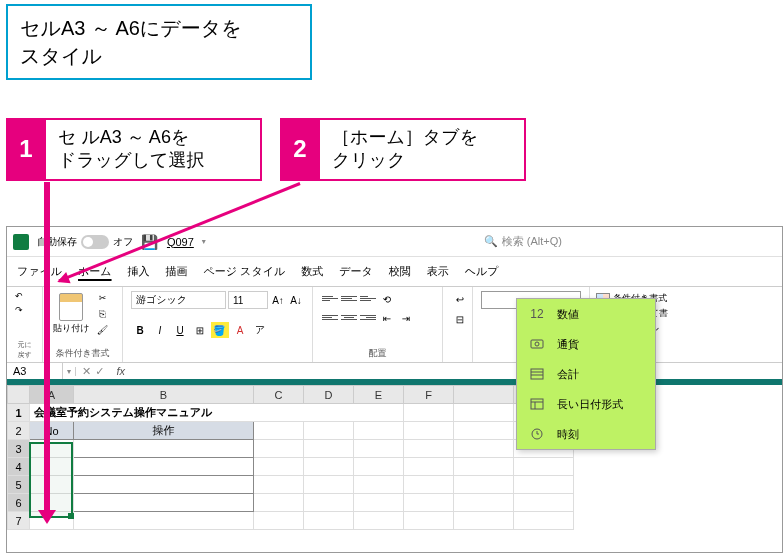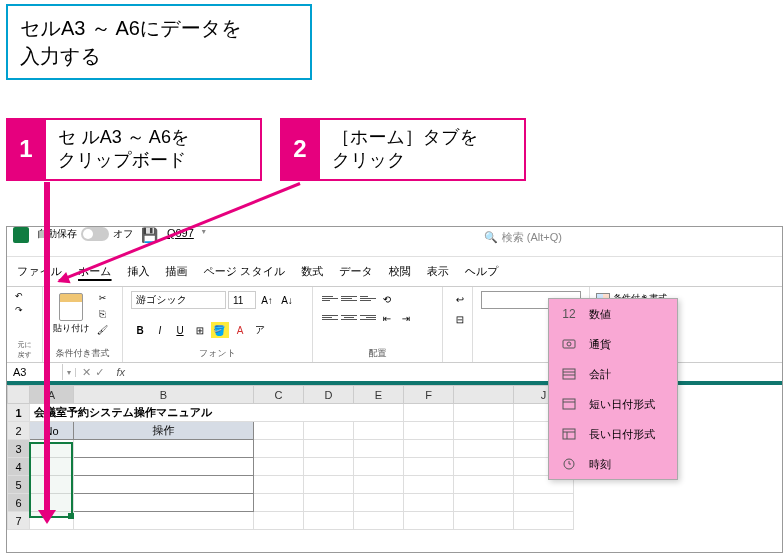--- a/index.html
+++ b/index.html
@@ -14,21 +14,21 @@
     
     .arrow-line { position: absolute; background: #e6007e; height: 3px; transform-origin: left center; z-index: 5; }
     .arrow-line::after { content: ''; position: absolute; right: -2px; top: -5px; border-left: 12px solid #e6007e; border-top: 6px solid transparent; border-bottom: 6px solid transparent; }
     .vertical-arrow { position: absolute; width: 6px; background: #e6007e; z-index: 10; }
     .vertical-arrow::after { content: ''; position: absolute; bottom: -12px; left: -6px; border-top: 14px solid #e6007e; border-left: 9px solid transparent; border-right: 9px solid transparent; }
     
     
     .excel-window { position: absolute; top: 226px; left: 6px; right: 0; bottom: 0; border: 1px solid #999; background: #fff; font-size: 11px; overflow: hidden; }
     
     
-    .titlebar { display: flex; align-items: flex-start; height: 30px; padding: 0 6px; gap: 8px; border-bottom: 1px solid #e0e0e0; }
+    .titlebar { display: flex; align-items: center; height: 30px; padding: 0 6px; gap: 8px; border-bottom: 1px solid #e0e0e0; }
     .titlebar .excel-icon { width: 16px; height: 16px; background: #107c41; border-radius: 2px; }
     .autosave { display: flex; align-items: center; gap: 4px; font-size: 10px; }
     .toggle { width: 28px; height: 14px; background: #ccc; border-radius: 7px; position: relative; }
     .toggle::after { content: ''; position: absolute; width: 10px; height: 10px; background: #fff; border-radius: 50%; top: 2px; left: 2px; }
     .save-icon { color: #7719aa; font-size: 14px; }
     .search-box { margin-left: auto; margin-right: 120px; display: flex; align-items: center; gap: 4px; color: #888; font-size: 11px; padding: 3px 8px; border-radius: 3px; min-width: 180px; }
     
     
     .tabs { display: flex; gap: 12px; padding: 4px 8px; font-size: 11px; border-bottom: 1px solid #ccc; }
     .tab { padding: 3px 2px; cursor: pointer; }
@@ -36,44 +36,44 @@
     
     
     .ribbon { display: flex; border-bottom: 1px solid #ccc; height: 76px; }
     .ribbon-group { border-right: 1px solid #ddd; padding: 4px 8px 2px; display: flex; flex-direction: column; position: relative; font-size: 9px; }
     .ribbon-group-label { text-align: center; color: #555; margin-top: auto; font-size: 9px; }
     .ribbon-group-content { display: flex; gap: 4px; align-items: flex-start; flex: 1; }
     .ribbon-btn { display: flex; flex-direction: column; align-items: center; gap: 1px; padding: 2px; cursor: pointer; font-size: 9px; }
     .icon-sm { width: 14px; height: 14px; display: inline-flex; align-items: center; justify-content: center; }
     .paste-icon { width: 24px; height: 28px; background: linear-gradient(#f0c674 30%, #fff 30%); border: 1px solid #999; border-radius: 2px; }
     .font-select { border: 1px solid #ccc; font-size: 10px; padding: 1px 4px; height: 18px; width: 95px; }
-    .size-select { border: 1px solid #ccc; font-size: 10px; padding: 1px 4px; height: 18px; width: 28px; }
+    .size-select { border: 1px solid #ccc; font-size: 10px; padding: 1px 4px; height: 18px; width: 40px; }
     .font-row { display: flex; gap: 2px; align-items: center; }
     .fmt-btn { width: 18px; height: 16px; border: 1px solid transparent; display: inline-flex; align-items: center; justify-content: center; font-size: 10px; cursor: pointer; }
     .align-row { display: flex; gap: 1px; }
     .align-btn { width: 18px; height: 14px; display: flex; flex-direction: column; gap: 1px; justify-content: center; padding: 1px; cursor: pointer; }
     .align-btn span { height: 1px; background: #555; }
     
     
     .num-format-group { min-width: 110px; }
     .num-dropdown { border: 1px solid #999; width: 100px; height: 18px; background: #fff; display: flex; align-items: center; padding: 0 4px; position: relative; }
     .num-dropdown::after { content: '▾'; position: absolute; right: 4px; font-size: 8px; }
     
     
-    .num-popup { position: absolute; top: 298px; left: 516px; width: 130px; background: #f9a8d4; border: 1px solid #aaa; box-shadow: 2px 2px 6px rgba(0,0,0,0.2); z-index: 20; font-size: 11px; margin-left: 32px; }
+    .num-popup { position: absolute; top: 298px; left: 516px; width: 140px; background: #bef264; border: 1px solid #aaa; box-shadow: 2px 2px 6px rgba(0,0,0,0.2); z-index: 20; font-size: 11px; }
     .num-popup-item { display: flex; align-items: center; gap: 10px; padding: 6px 10px; cursor: pointer; }
     .num-popup-icon { width: 20px; height: 18px; display: flex; align-items: center; justify-content: center; color: #555; font-size: 12px; }
     
     
     .styles-group { font-size: 9px; padding: 4px 6px; }
     .styles-row { display: flex; align-items: center; gap: 3px; padding: 1px 0; white-space: nowrap; }
     .style-icon { width: 14px; height: 12px; border: 1px solid #888; background: linear-gradient(to right, #d0e8ff 50%, #ffe0d0 50%); }
     
     
-    .formula-row { display: flex; align-items: center; height: 22px; border-bottom: 4px solid #0f766e; font-size: 11px; }
+    .formula-row { display: flex; align-items: center; height: 22px; border-bottom: 6px solid #0f766e; font-size: 11px; }
     .name-box { width: 56px; padding: 2px 6px; border-right: 1px solid #ccc; }
     .name-box-arrow { padding: 0 4px; color: #888; border-right: 1px solid #ccc; font-size: 8px; }
     .fx-btns { display: flex; gap: 4px; padding: 0 6px; color: #888; }
     .fx-label { font-style: italic; color: #555; padding: 0 6px; }
     
     
     .sheet-grid { position: relative; }
     .grid-table { border-collapse: collapse; font-size: 11px; }
     .grid-table th { background: #e8e8e8; border: 1px solid #ccc; font-weight: normal; color: #333; height: 18px; }
     .grid-table td { border: 1px solid #ddd; height: 18px; padding: 0 4px; }
@@ -93,26 +93,26 @@
     .corner-cell { width: 22px; background: #e8e8e8; border: 1px solid #ccc; }
     .selected-col { background: #d0d0d0 !important; }
     .selected-row { background: #d0d0d0 !important; }
     
     svg.mini-icon { width: 16px; height: 14px; }
   </style>
 </head>
 <body>
 
 <div class="annotation-box" style="top:4px; left:6px; width:306px; white-space:pre-line;">セルA3 ～ A6にデータを
-入力する</div>
+スタイル</div>
 
 <div class="step-box" style="top:118px; left:6px;">
   <div class="step-num">1</div>
   <div class="step-text" style="width:216px; white-space:pre-line;">セ ルA3 ～ A6を
-クリップボード</div>
+ドラッグして選択</div>
 </div>
 
 <div class="step-box" style="top:118px; left:280px;">
   <div class="step-num">2</div>
   <div class="step-text" style="width:206px; white-space:pre-line;">［ホーム］タブを
 クリック</div>
 </div>
 
 <div class="arrow-line" style="top:182px; left:300px; width:260px; transform:rotate(158deg);"></div>
 
@@ -184,21 +184,20 @@
         <div class="font-row">
           <span class="fmt-btn" style="font-weight:bold;">B</span>
           <span class="fmt-btn" style="font-style:italic;">I</span>
           <span class="fmt-btn" style="text-decoration:underline;">U</span>
           <span class="fmt-btn">⊞</span>
           <span class="fmt-btn" style="background:#ffeb3b;">🪣</span>
           <span class="fmt-btn" style="color:#d32f2f;">A</span>
           <span class="fmt-btn">ア</span>
         </div>
       </div>
-      <div class="ribbon-group-label">フォント</div>
     </div>
 
     <div class="ribbon-group" style="width:130px;">
       <div style="display:flex;flex-direction:column;gap:3px;">
         <div class="align-row">
           <div class="align-btn">
               <span style="width:70%"></span>
               <span style="width:100%"></span>
               <span style="width:50%"></span>
             </div>
@@ -394,29 +393,20 @@
           <line x1="2" y1="8" x2="14" y2="8" stroke="#555"></line>
         </svg>
     </div>
     <span>会計</span>
   </div>
   <div class="num-popup-item">
     <div class="num-popup-icon">
       <svg class="mini-icon" viewBox="0 0 16 14">
           <rect x="2" y="2" width="12" height="10" fill="none" stroke="#555"></rect>
           <line x1="2" y1="5" x2="14" y2="5" stroke="#555"></line>
-        </svg>
-    </div>
-    <span>短い日付形式</span>
-  </div>
-  <div class="num-popup-item">
-    <div class="num-popup-icon">
-      <svg class="mini-icon" viewBox="0 0 16 14">
-          <rect x="2" y="2" width="12" height="10" fill="none" stroke="#555"></rect>
-          <line x1="2" y1="5" x2="14" y2="5" stroke="#555"></line>
           <line x1="6" y1="5" x2="6" y2="12" stroke="#555"></line>
         </svg>
     </div>
     <span>長い日付形式</span>
   </div>
   <div class="num-popup-item">
     <div class="num-popup-icon">
       <svg class="mini-icon" viewBox="0 0 16 14">
           <circle cx="8" cy="7" r="5" fill="none" stroke="#555"></circle>
           <line x1="8" y1="7" x2="8" y2="4" stroke="#555"></line>

